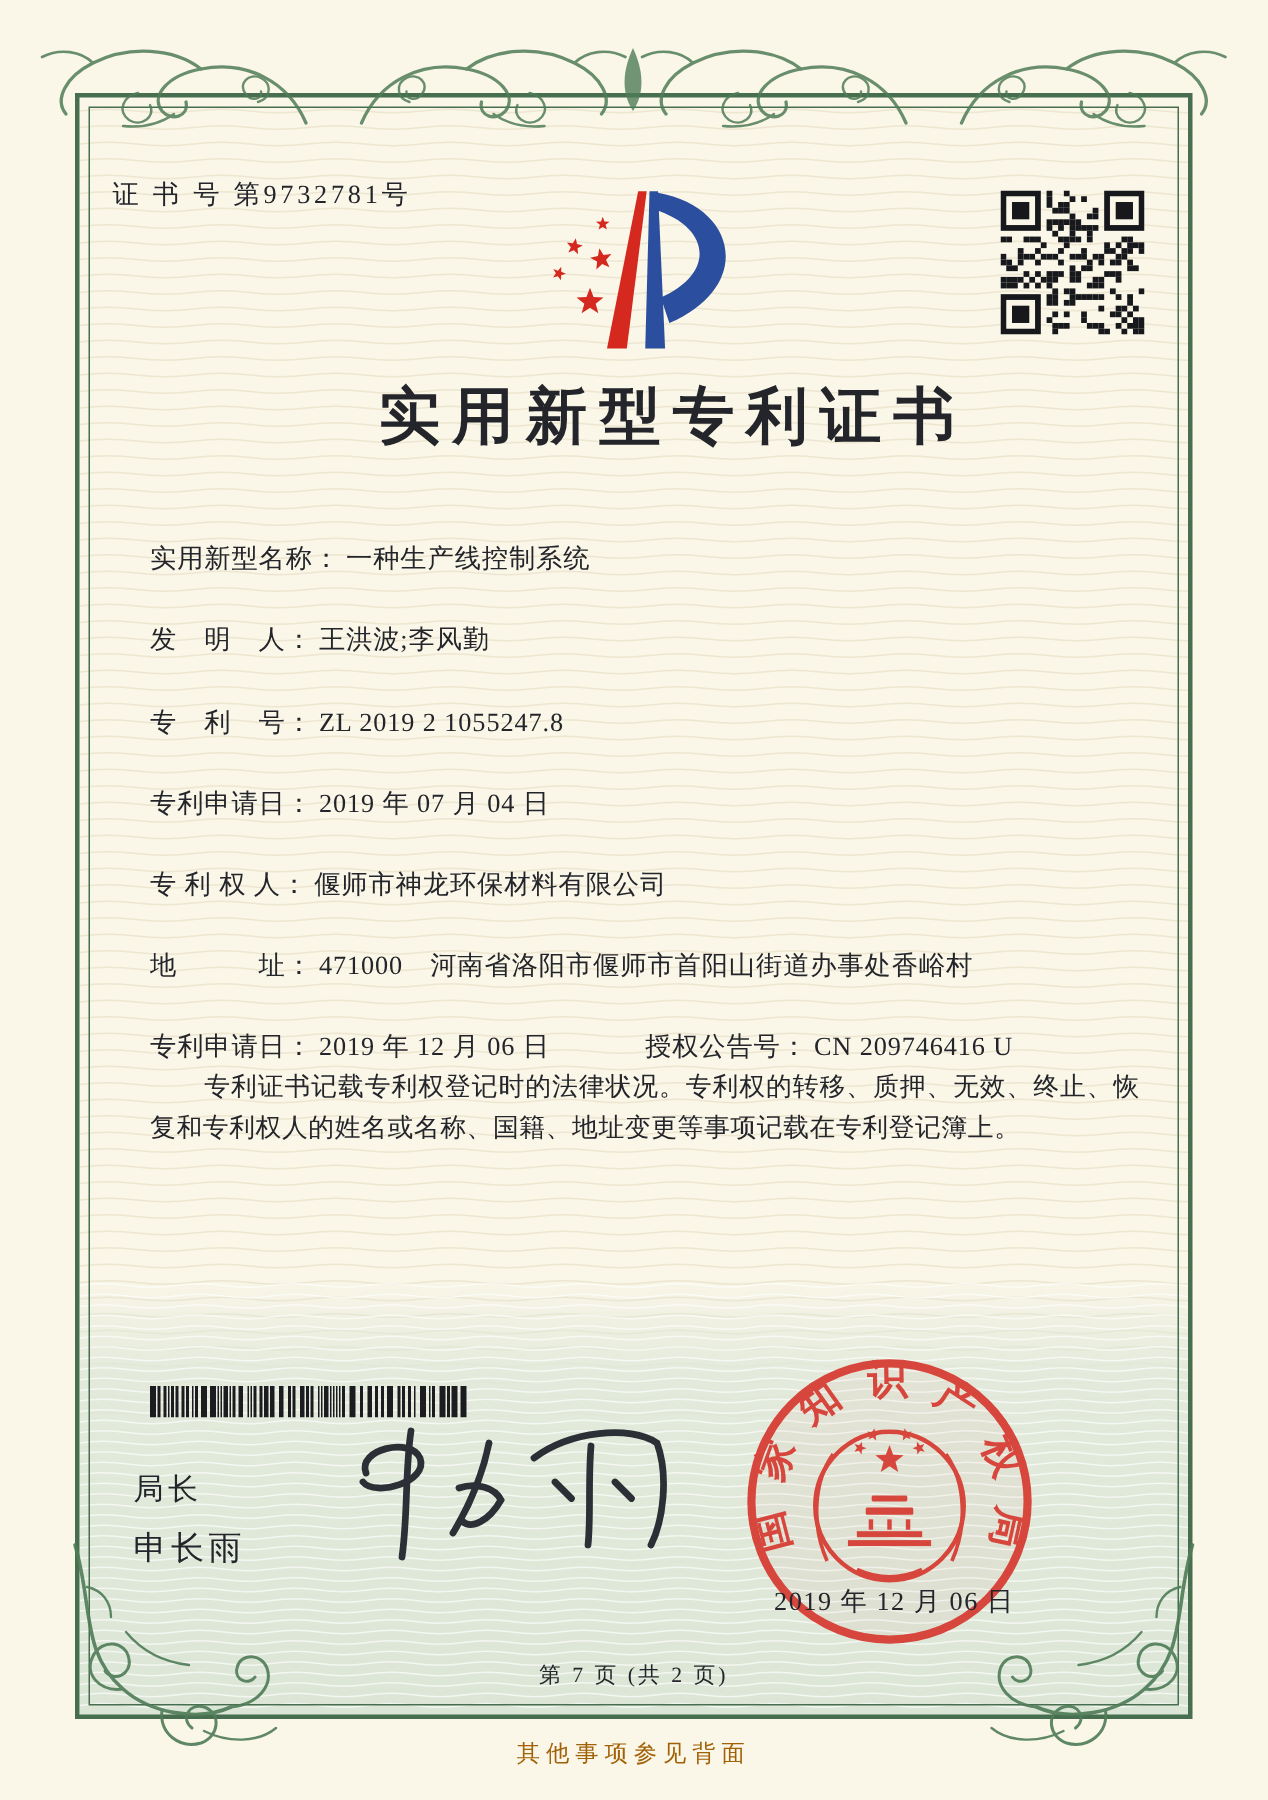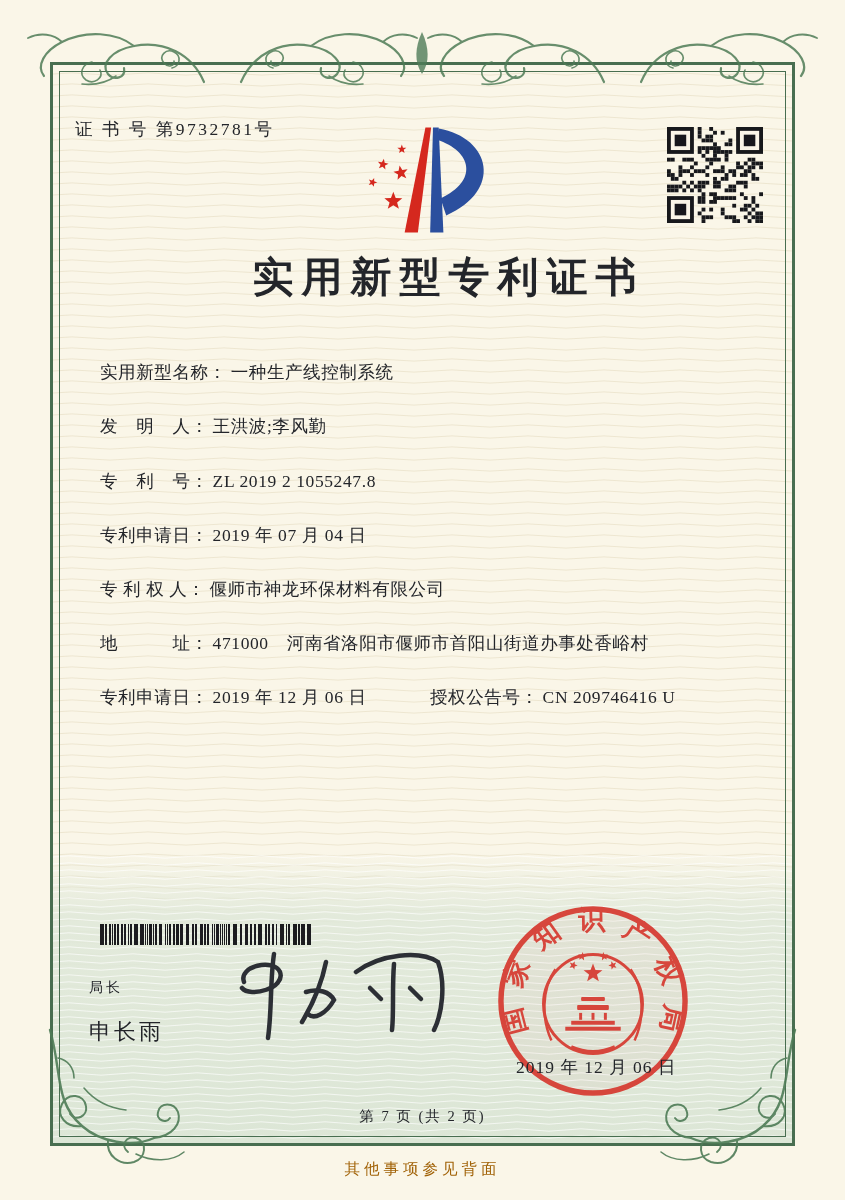--- a/index.html
+++ b/index.html
@@ -17,21 +17,21 @@
   #bg-waves{left:53px;top:66px;z-index:0;}
   #green-zone{left:53px;top:852px;z-index:1;}
   
   .cert-no{left:75px;top:117px;font-size:17.5px;letter-spacing:2.5px;z-index:5;}
   .title{left:50px;top:250px;width:745px;text-align:center;font-size:41px;font-weight:700;letter-spacing:8px;z-index:5;padding-left:26px;}
   .row{left:100px;width:670px;font-size:17.5px;letter-spacing:0.6px;z-index:5;white-space:nowrap;}
   .row .lbl{margin-right:4px;}
   .grant-b{left:430px;}
   .paras{left:100px;top:711px;width:660px;z-index:5;}
   .paras p{margin:0;font-size:17.2px;line-height:27px;text-align:justify;text-indent:2.1em;letter-spacing:0.4px;}
-  .signer-title{left:89px;top:979px;font-size:14px;letter-spacing:3px;z-index:6;}
+  .signer-title{left:89px;top:979px;font-size:20px;letter-spacing:3px;z-index:6;}
   .signer-name{left:89px;top:1017px;font-size:22px;letter-spacing:3px;z-index:6;}
   #signature{left:222px;top:936px;z-index:6;}
   #barcode{left:100px;top:924px;z-index:5;}
   #qr{left:667px;top:127px;z-index:5;}
   #logo{left:348px;top:120px;z-index:5;}
   #seal{left:494px;top:902px;z-index:6;opacity:0.92;}
   .seal-date{left:516px;top:1055px;font-size:17.5px;letter-spacing:1px;z-index:7;}
   .page-no{left:50px;top:1107px;width:745px;text-align:center;font-size:14.5px;letter-spacing:2px;z-index:5;}
   .back-note{left:0;top:1159px;width:845px;text-align:center;font-size:15.5px;letter-spacing:4px;color:#a16207;z-index:5;}
 </style>
@@ -450,20 +450,21 @@
   <span class="lbl">地　　　址：</span><span class="val">471000　河南省洛阳市偃师市首阳山街道办事处香峪村</span>
 </div>
 <div class="abs row" style="top:685px">
   <span class="lbl">专利申请日：</span><span class="val">2019 年 12 月 06 日</span>
 </div>
 <div class="abs row grant-b" style="top:685px">
   <span class="lbl">授权公告号：</span><span class="val">CN 209746416 U</span>
 </div>
 
 <div class="abs paras">
+  <p>专利证书记载专利权登记时的法律状况。专利权的转移、质押、无效、终止、恢复和专利权人的姓名或名称、国籍、地址变更等事项记载在专利登记簿上。</p>
 </div>
 
 <svg id="barcode" class="abs" width="218" height="21">
     <rect x="0" y="0" width="4" height="21" fill="#1c1c20"></rect>
     <rect x="5" y="0" width="2" height="21" fill="#1c1c20"></rect>
     <rect x="9" y="0" width="2" height="21" fill="#1c1c20"></rect>
     <rect x="12" y="0" width="1" height="21" fill="#1c1c20"></rect>
     <rect x="14" y="0" width="2" height="21" fill="#1c1c20"></rect>
     <rect x="17" y="0" width="2" height="21" fill="#1c1c20"></rect>
     <rect x="21" y="0" width="2" height="21" fill="#1c1c20"></rect>

